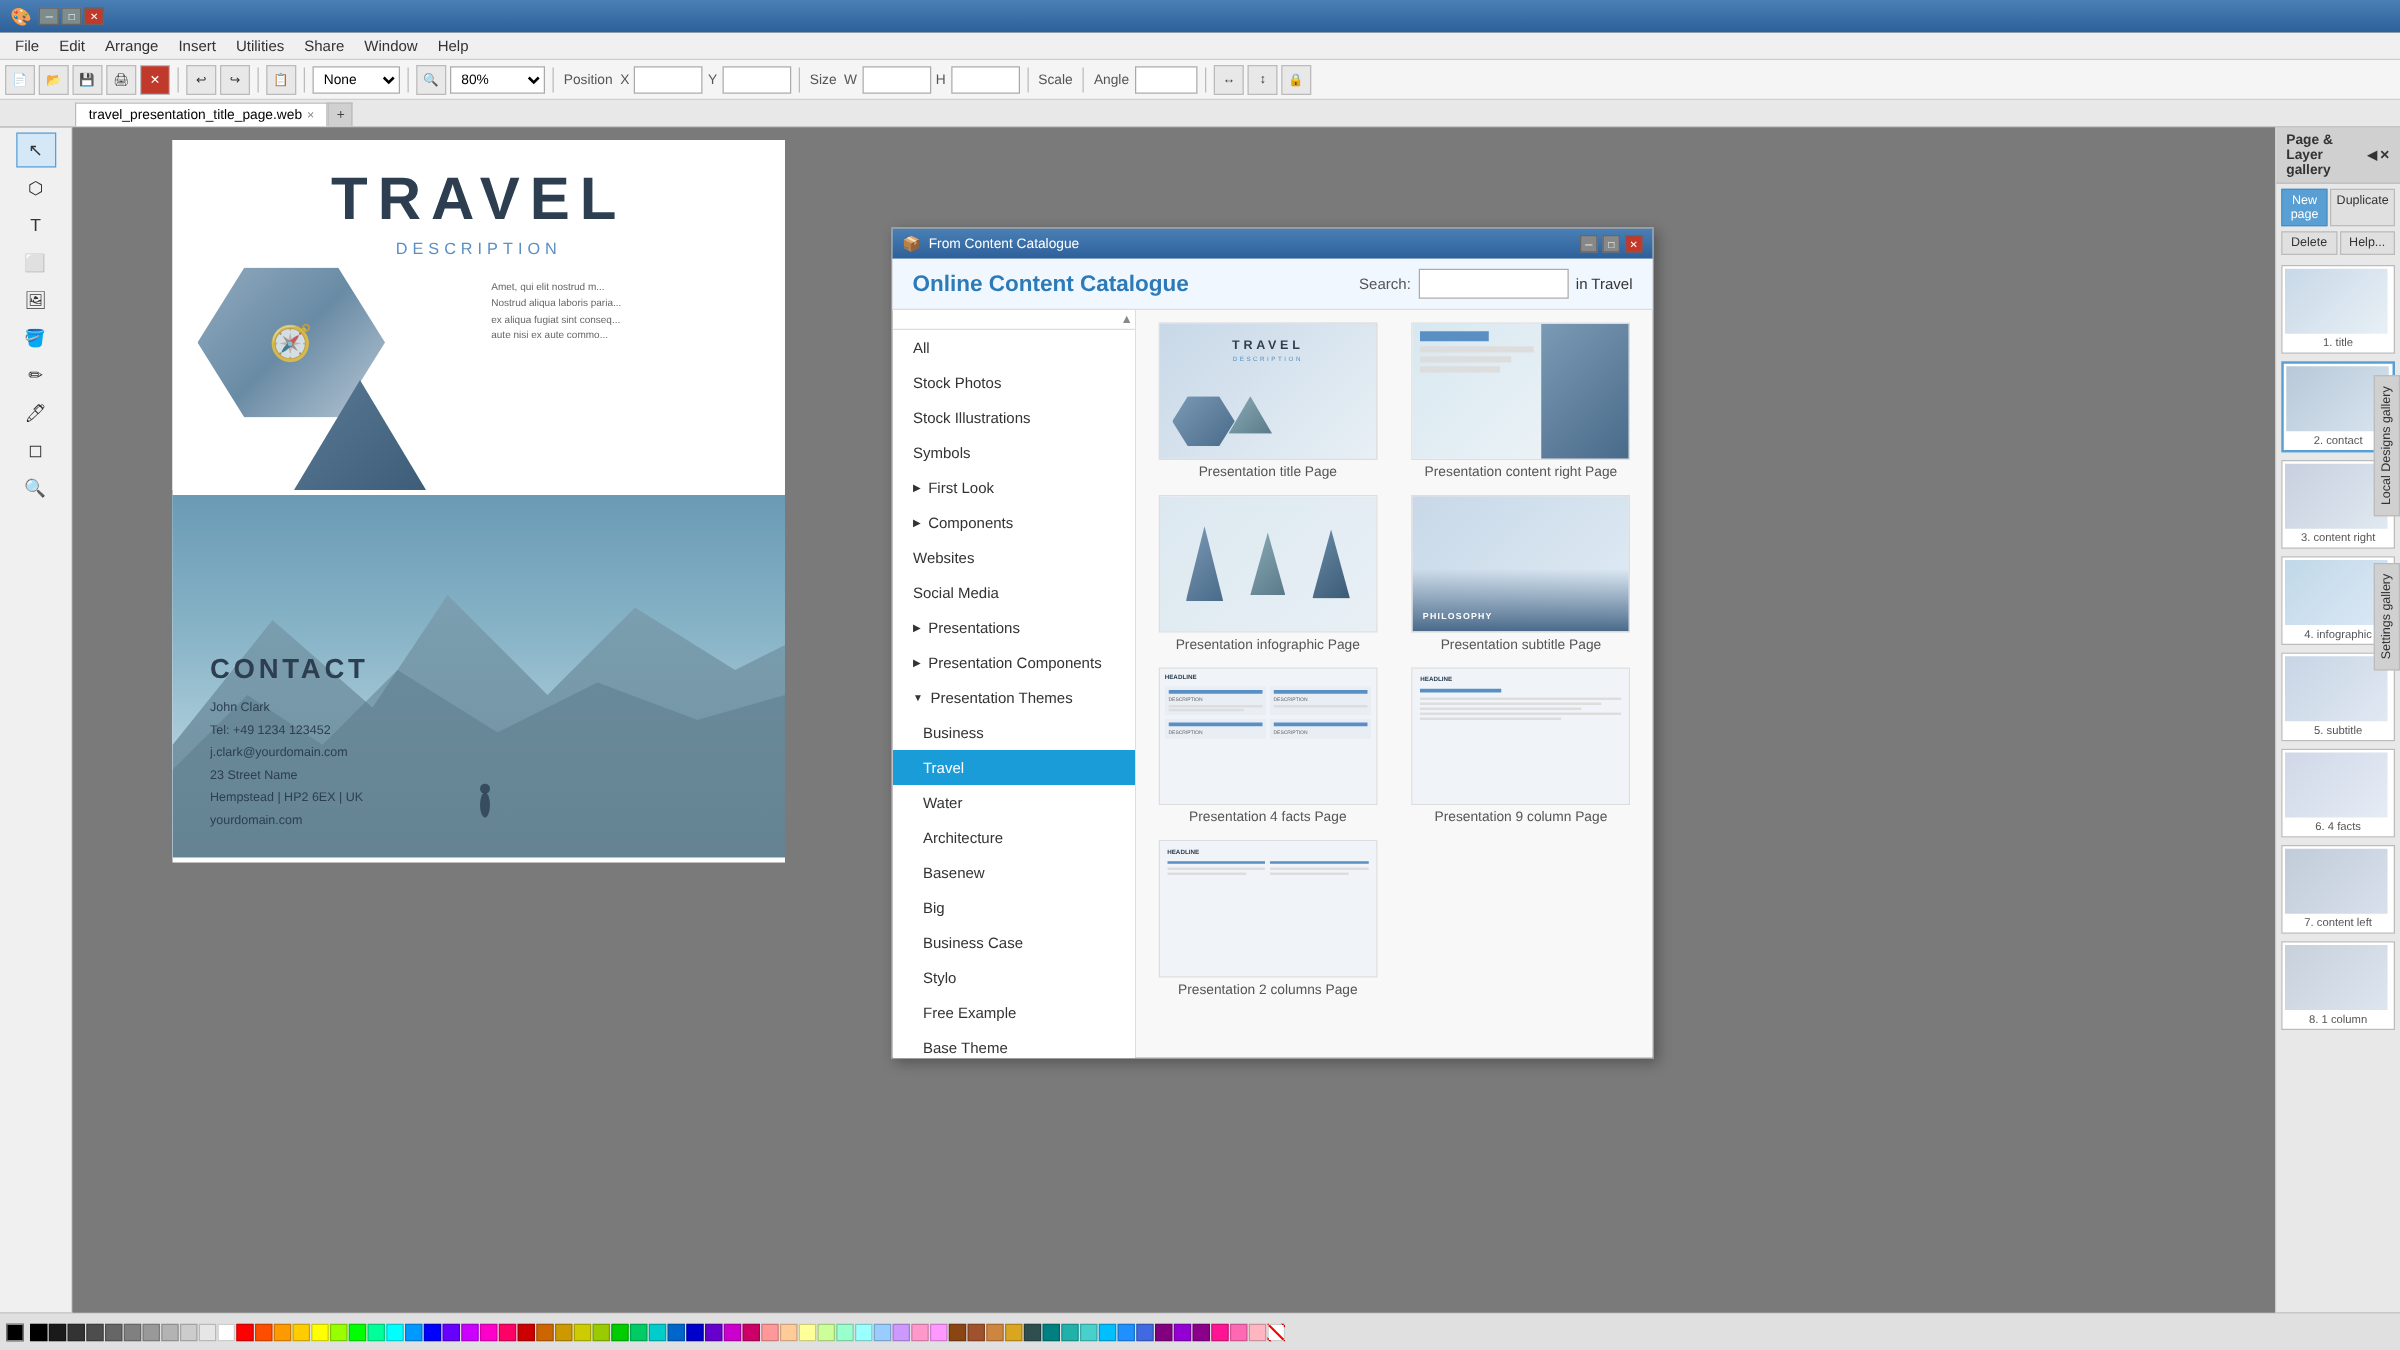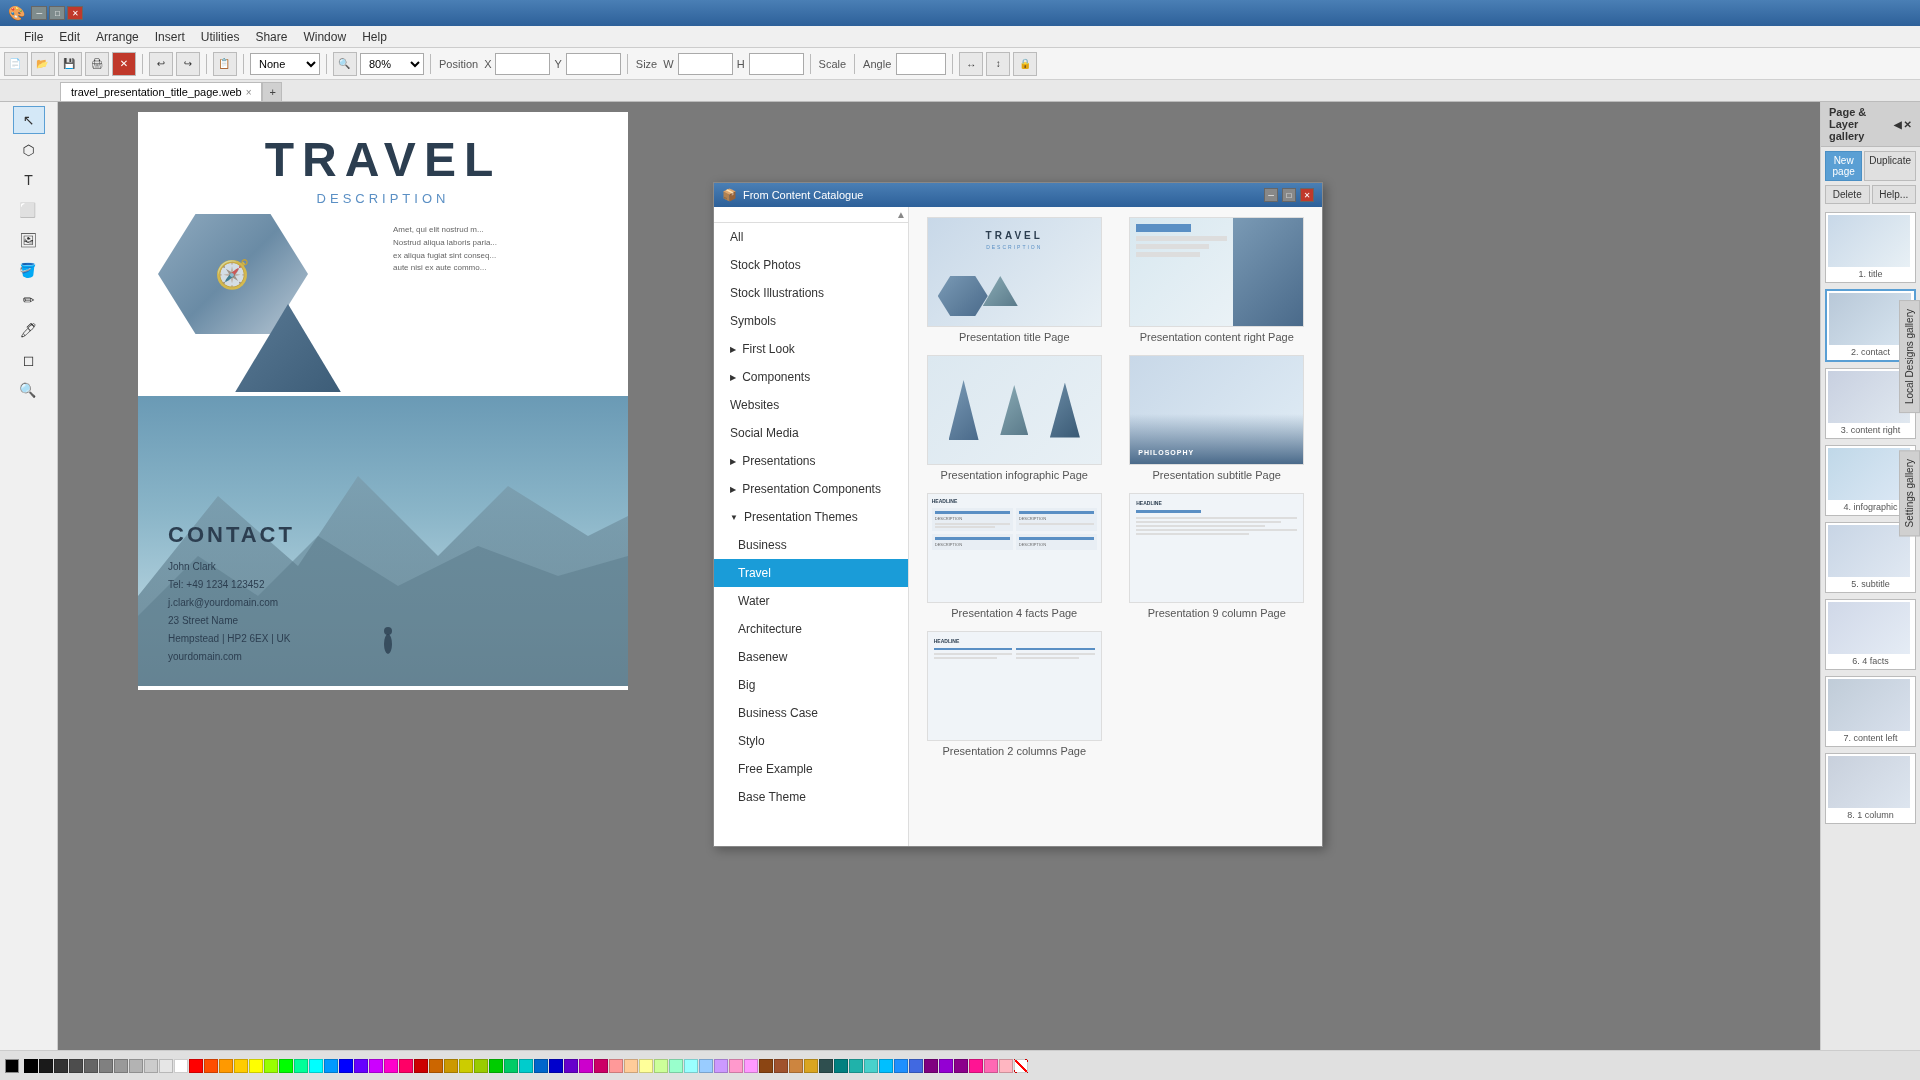--- a/index.html
+++ b/index.html
@@ -21,21 +21,21 @@
     .title-bar-btn.close { background: #c0392b; }
     .title-bar-btn.min { background: #7f8c8d; }
     .title-bar-btn.max { background: #7f8c8d; }
 
     
     .menu-bar {
       background: #f0f0f0;
       height: 22px;
       display: flex;
       align-items: center;
-      padding: 0 16px;
+      padding: 0 4px;
       border-bottom: 1px solid #ccc;
       font-size: 12px;
     }
     .menu-item { padding: 2px 8px; cursor: pointer; color: #333; }
 
     
     .toolbar {
       background: #f5f5f5;
       height: 32px;
       display: flex;
@@ -326,21 +326,21 @@
   <div class="toolbar-btn">↩</div>
   <div class="toolbar-btn">↪</div>
   <div class="toolbar-sep"></div>
   <div class="toolbar-btn">📋</div>
   <div class="toolbar-sep"></div>
   <select class="toolbar-input" style="width:70px;">
     <option>None</option>
   </select>
   <div class="toolbar-sep"></div>
   <div class="toolbar-btn">🔍</div>
-  <select class="toolbar-input" style="width:64px;">
+  <select class="toolbar-input" style="width:76px;">
     <option>80%</option>
   </select>
   <div class="toolbar-sep"></div>
   <div style="display:flex; align-items:center; gap:2px;">
     <span class="toolbar-label">Position</span>
     <span class="toolbar-label">X</span>
     <input class="toolbar-input" style="width: 55px;" value="">
     <span class="toolbar-label">Y</span>
     <input class="toolbar-input" style="width: 55px;" value="">
   </div>
@@ -452,20 +452,28 @@
       <div class="dialog-title-bar">
         <span class="dialog-icon">📦</span>
         <span class="dialog-title-text">From Content Catalogue</span>
         <div class="dialog-btns">
           <div class="dialog-btn">─</div>
           <div class="dialog-btn">□</div>
           <div class="dialog-btn close">✕</div>
         </div>
       </div>
 
+      <div class="dialog-header">
+        <div class="dialog-header-title">Online Content Catalogue</div>
+        <div class="search-area">
+          <span class="search-label">Search:</span>
+          <input class="search-input" type="text" placeholder="" style="">
+          <span class="in-travel">in Travel</span>
+        </div>
+      </div>
 
       <div class="dialog-body">
 
         <div class="catalog-sidebar">
           <div style="display:flex; align-items:center; justify-content:flex-end; padding:2px; border-bottom:1px solid #ddd;">
             <span style="font-size:10px; color:#888; cursor:pointer;">▲</span>
           </div>
           <div id="sidebar-items">
               <div class="cat-item">
                 <span>All</span>

